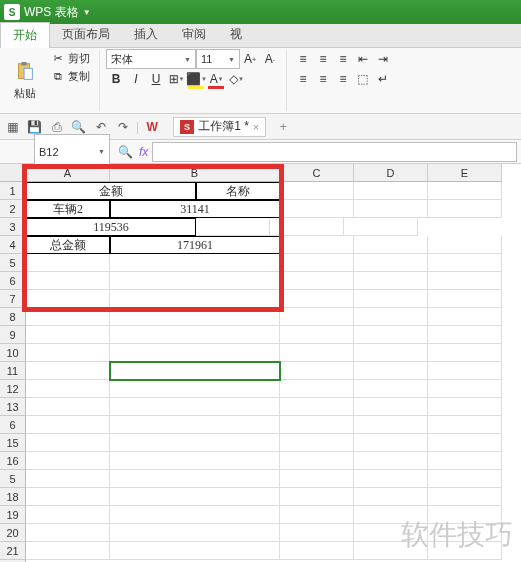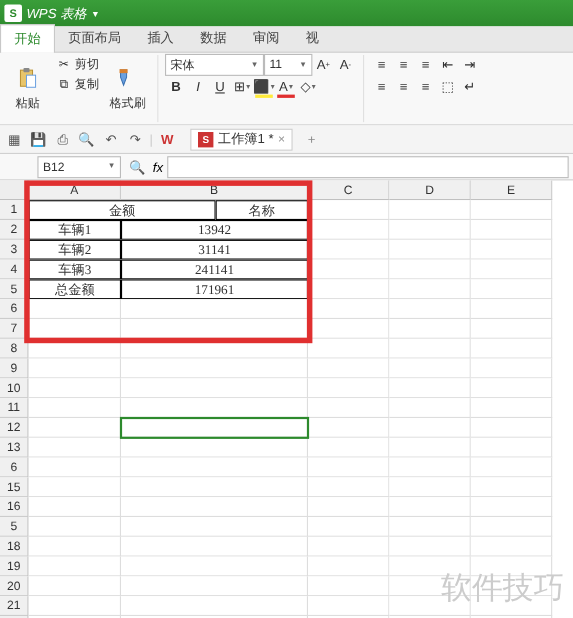--- a/index.html
+++ b/index.html
@@ -1,21 +1,21 @@
 <!DOCTYPE html>
 <html><head>
 <meta charset="utf-8">
 <style>
 * { box-sizing: border-box; margin: 0; padding: 0; font-family: "Microsoft YaHei", SimSun, sans-serif; }
 body { width: 521px; height: 562px; background: #fff; overflow: hidden; position: relative; font-size: 12px; color: #333; }
 
 
 .titlebar { height: 24px; background: linear-gradient(#3a9e3a, #2d8a2d); display: flex; align-items: center; padding: 0 4px; color: #fff; }
 .titlebar .logo { width: 16px; height: 16px; background: #fff; color: #2d8a2d; font-weight: bold; font-size: 10px; display: flex; align-items: center; justify-content: center; border-radius: 2px; margin-right: 4px; }
-.titlebar .title { font-size: 12px; font-style: italic; }
+.titlebar .title { font-size: 12px; }
 .titlebar .dd { margin-left: 4px; font-size: 8px; }
 
 
 .menutabs { height: 24px; background: #e8e8e8; display: flex; align-items: flex-end; border-bottom: 1px solid #c8c8c8; }
 .menutabs .tab { padding: 4px 12px; font-size: 12px; color: #444; cursor: pointer; margin-top: 28px; }
 .menutabs .tab.active { background: #fff; color: #2d8a2d; border-top: 1px solid #c8c8c8; border-left: 1px solid #c8c8c8; border-right: 1px solid #c8c8c8; margin-bottom: -1px; }
 
 
 .ribbon { height: 66px; background: #f8f8f8; border-bottom: 1px solid #d0d0d0; display: flex; padding: 2px 4px; gap: 6px; }
 .ribbon-group { display: flex; flex-direction: column; gap: 2px; border-right: 1px solid #e0e0e0; padding-right: 6px; }
@@ -36,23 +36,23 @@
 
 
 .quickbar { height: 26px; background: #f4f4f4; border-bottom: 1px solid #d0d0d0; display: flex; align-items: center; padding: 0 4px; gap: 4px; }
 .qbtn { width: 18px; height: 18px; display: flex; align-items: center; justify-content: center; cursor: pointer; font-size: 12px; color: #555; }
 .doc-tab { display: flex; align-items: center; background: #fff; border: 1px solid #ccc; height: 20px; padding: 0 6px; gap: 4px; margin-left: 8px; }
 .doc-tab .wico { width: 14px; height: 14px; background: #c33; color: #fff; font-size: 9px; display: flex; align-items: center; justify-content: center; font-weight: bold; }
 .doc-tab .x { color: #999; cursor: pointer; font-size: 11px; }
 
 
 .fbar { height: 24px; background: #f8f8f8; border-bottom: 1px solid #d0d0d0; display: flex; align-items: center; padding: 0 4px; }
-.namebox { width: 76px; height: 20px; background: #fff; border: 1px solid #bbb; display: flex; align-items: center; padding: 0 4px; font-size: 11px; justify-content: space-between; margin-left: 30px; }
+.namebox { width: 76px; height: 36px; background: #fff; border: 1px solid #bbb; display: flex; align-items: center; padding: 0 4px; font-size: 11px; justify-content: space-between; margin-left: 30px; }
 .fx-zone { display: flex; align-items: center; gap: 6px; margin-left: 8px; }
-.fx-ico { font-style: italic; color: #000000; font-size: 12px; }
+.fx-ico { font-style: italic; color: #8b5cf6; font-size: 12px; }
 .fbar-input { flex: 1; height: 20px; background: #fff; border: 1px solid #bbb; margin-left: 4px; }
 
 
 .grid-wrap { position: relative; }
 .corner { position: absolute; left: 0; top: 0; width: 26px; height: 18px; background: #eee; border-right: 1px solid #bbb; border-bottom: 1px solid #bbb; }
 .colheads { position: absolute; left: 26px; top: 0; height: 18px; display: flex; }
 .colhead { background: #f0f0f0; border-right: 1px solid #ccc; border-bottom: 1px solid #bbb; display: flex; align-items: center; justify-content: center; font-size: 11px; color: #333; }
 .rowheads { position: absolute; left: 0; top: 18px; width: 26px; }
 .rowhead { background: #f0f0f0; border-right: 1px solid #bbb; border-bottom: 1px solid #ccc; display: flex; align-items: center; justify-content: center; font-size: 11px; color: #333; height: 18px; }
 .cells { position: absolute; left: 26px; top: 18px; }
@@ -75,21 +75,20 @@
 <div class="titlebar">
   <div class="logo">S</div>
   <div class="title">WPS 表格</div>
   <div class="dd">▼</div>
 </div>
 
 <div class="menutabs" id="menutabs">
     <div class="tab active">开始</div>
     <div class="tab">页面布局</div>
     <div class="tab">插入</div>
-    <div class="tab">数据</div>
     <div class="tab">审阅</div>
     <div class="tab">视</div>
   </div>
 
 <div class="ribbon">
   <div class="ribbon-group" style="flex-direction:row;">
     <div class="big-btn">
       <div class="ico paste-ico">
         <svg viewBox="0 0 24 24">
             <rect x="5" y="3" width="12" height="16" fill="#e8c56a" stroke="#b89030"></rect>
@@ -101,29 +100,20 @@
     </div>
     <div style="display:flex;flex-direction:column;gap:1px;">
       <div class="small-btn">
         <span class="ico">✂</span>
         <span>剪切</span>
       </div>
       <div class="small-btn">
         <span class="ico">⧉</span>
         <span>复制</span>
       </div>
-    </div>
-    <div class="big-btn">
-      <div class="ico brush-ico">
-        <svg viewBox="0 0 24 24">
-            <path d="M5 3 L11 3 L11 10 L8 18 L5 10 Z" fill="#6aa0e0" stroke="#3a70b0"></path>
-            <rect x="4" y="2" width="8" height="4" fill="#d88030"></rect>
-          </svg>
-      </div>
-      <div class="lbl">格式刷</div>
     </div>
   </div>
 
   <div class="ribbon-group">
     <div class="small-row">
       <div class="font-sel">
         <span>宋体</span>
         <span class="dd-arrow">▼</span>
       </div>
       <div class="size-sel">
@@ -234,36 +224,28 @@
     </div>
   <div class="cells" id="cells">
       <div class="row">
         <div class="cell databorder" style="width: 170px;">金额</div>
         <div class="cell databorder" style="width: 84px;">名称</div>
         <div class="cell" style="width: 74px;"></div>
         <div class="cell" style="width: 74px;"></div>
         <div class="cell" style="width: 74px;"></div>
       </div>
       <div class="row">
-        <div class="cell databorder" style="width: 84px;">车辆1</div>
-        <div class="cell databorder" style="width: 170px;">13942</div>
-        <div class="cell" style="width: 74px;"></div>
-        <div class="cell" style="width: 74px;"></div>
-        <div class="cell" style="width: 74px;"></div>
-      </div>
-      <div class="row">
         <div class="cell databorder" style="width: 84px;">车辆2</div>
         <div class="cell databorder" style="width: 170px;">31141</div>
         <div class="cell" style="width: 74px;"></div>
         <div class="cell" style="width: 74px;"></div>
         <div class="cell" style="width: 74px;"></div>
       </div>
       <div class="row">
-        <div class="cell databorder" style="width: 84px;">车辆3</div>
-        <div class="cell databorder" style="width: 170px;">241141</div>
+        <div class="cell databorder" style="width: 170px;">119536</div>
         <div class="cell" style="width: 74px;"></div>
         <div class="cell" style="width: 74px;"></div>
         <div class="cell" style="width: 74px;"></div>
       </div>
       <div class="row">
         <div class="cell databorder" style="width: 84px;">总金额</div>
         <div class="cell databorder" style="width: 170px;">171961</div>
         <div class="cell" style="width: 74px;"></div>
         <div class="cell" style="width: 74px;"></div>
         <div class="cell" style="width: 74px;"></div>

